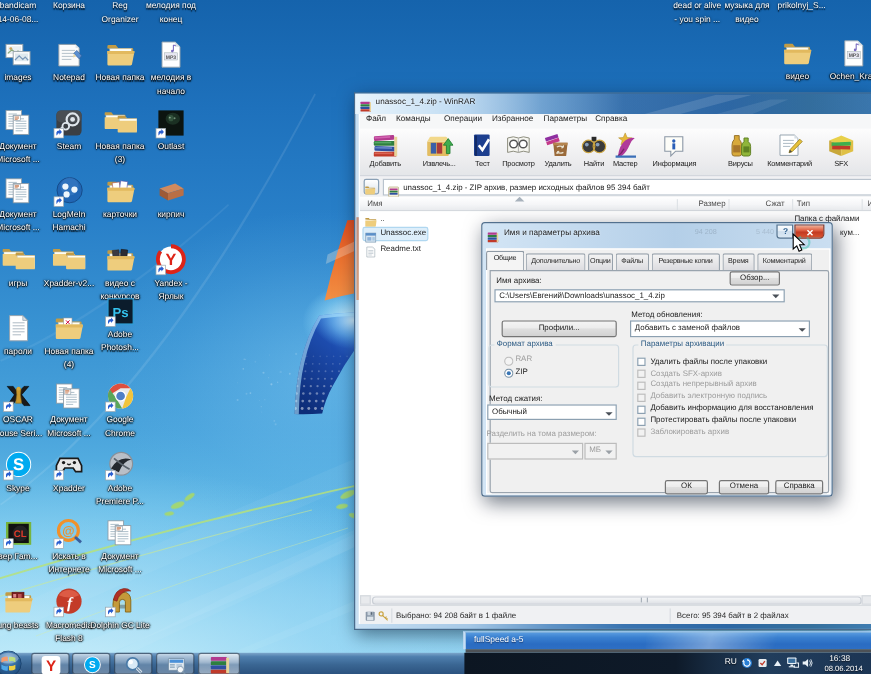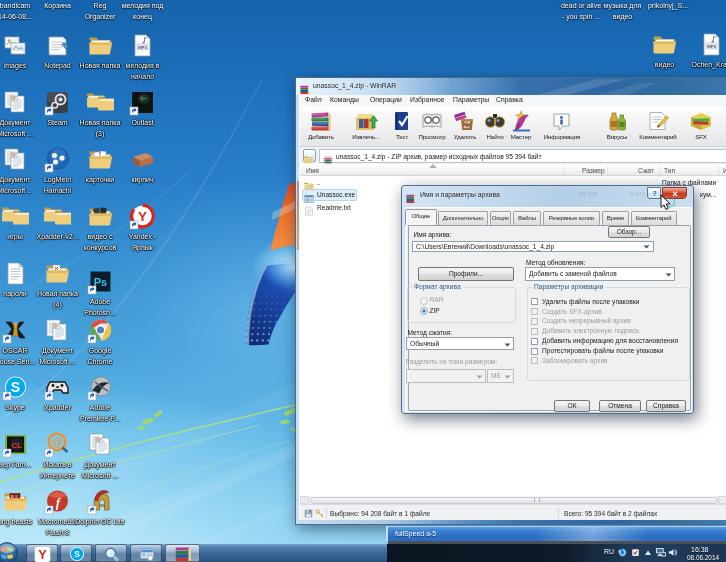--- a/index.html
+++ b/index.html
@@ -364,21 +364,21 @@
     </svg><br><span class="lbl">пароли</span></div>
 <div class="di" style="left:28.5px;top:260px"><svg width="27" height="27" viewBox="0 0 27 27">
       <path d="M2.5 8.5 L2.5 6.5 Q2.5 5.5 3.5 5.5 L9.5 5.5 L11.5 8 L23 8 Q24 8 24 9 L24 10.5 Z" fill="#c19b45"></path>
       <rect x="4.5" y="8.5" width="18" height="13" fill="#fdfdf4" stroke="#b9b9a9" stroke-width="0.5"></rect>
       <rect x="9" y="5" width="7" height="10" fill="#fff" stroke="#999" stroke-width="0.5"></rect>
       <path d="M11 7 L14 10 M14 7 L11 10" stroke="#c03" stroke-width="0.8"></path>
       <circle cx="12.5" cy="12.5" r="1" fill="#c03"></circle>
       <path d="M2.5 10.5 L24.5 10.5 Q25.2 10.5 25 11.4 L23 21.6 Q22.8 22.5 21.8 22.5 L3.5 22.5 Q2.5 22.5 2.5 21.5 Z" fill="#eecd7d"></path>
       <path d="M2.5 10.5 L24.5 10.5 Q25.2 10.5 25 11.4 L24.6 13 L2.5 13 Z" fill="#e2b95e"></path>
     </svg><br><span class="lbl">Новая папка<br>(4)</span></div>
-<div class="di" style="left:71.0px;top:268px"><svg width="27" height="27" viewBox="0 0 27 27">
+<div class="di" style="left:71.0px;top:246px"><svg width="27" height="27" viewBox="0 0 27 27">
       <rect x="3" y="3" width="21" height="21" fill="#0b1c2c" stroke="#2f9fd8" stroke-width="1"></rect>
       <text x="13.5" y="18" font-size="11" font-weight="bold" fill="#35c4f0" text-anchor="middle" font-family="Liberation Sans">Ps</text>
       <g>
         <rect x="1" y="18" width="8" height="8" fill="#fff" stroke="#9aa7b0" stroke-width="0.6"></rect>
         <path d="M3 24 L3 21.5 Q3.2 19.8 5.5 19.8 L5.5 18.6 L7.6 20.9 L5.5 23.2 L5.5 22 Q4 22 3.8 23.2 Z" fill="#2a5fd0"></path>
       </g>
     </svg><br><span class="lbl">Adobe<br>Photosh...</span></div>
 <div class="di" style="left:-14.0px;top:317px"><svg width="27" height="27" viewBox="0 0 27 27">
       <path d="M4 5 L10 12 L4 21 L8 21 L13 14.5 L18 21 L23 21 L16 12 L22 5 L18 5 L13 10.5 L9 5 Z" fill="#1a1a1a" stroke="#000" stroke-width="0.5"></path>
       <path d="M11.5 7 Q13.5 4.5 15.5 7 L15 12 L16 19 L11 19 L12 12 Z" fill="#c9992e" stroke="#8a6a1a" stroke-width="0.5"></path>

